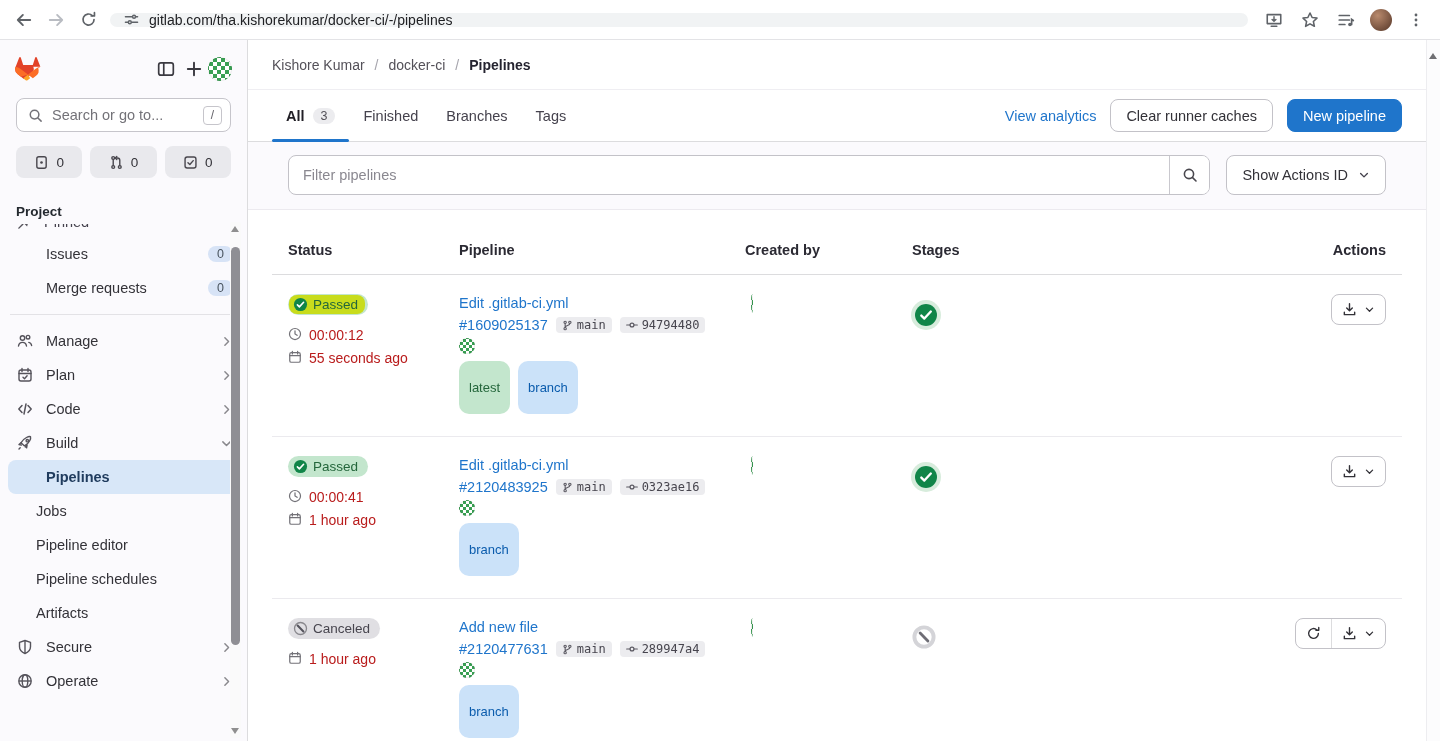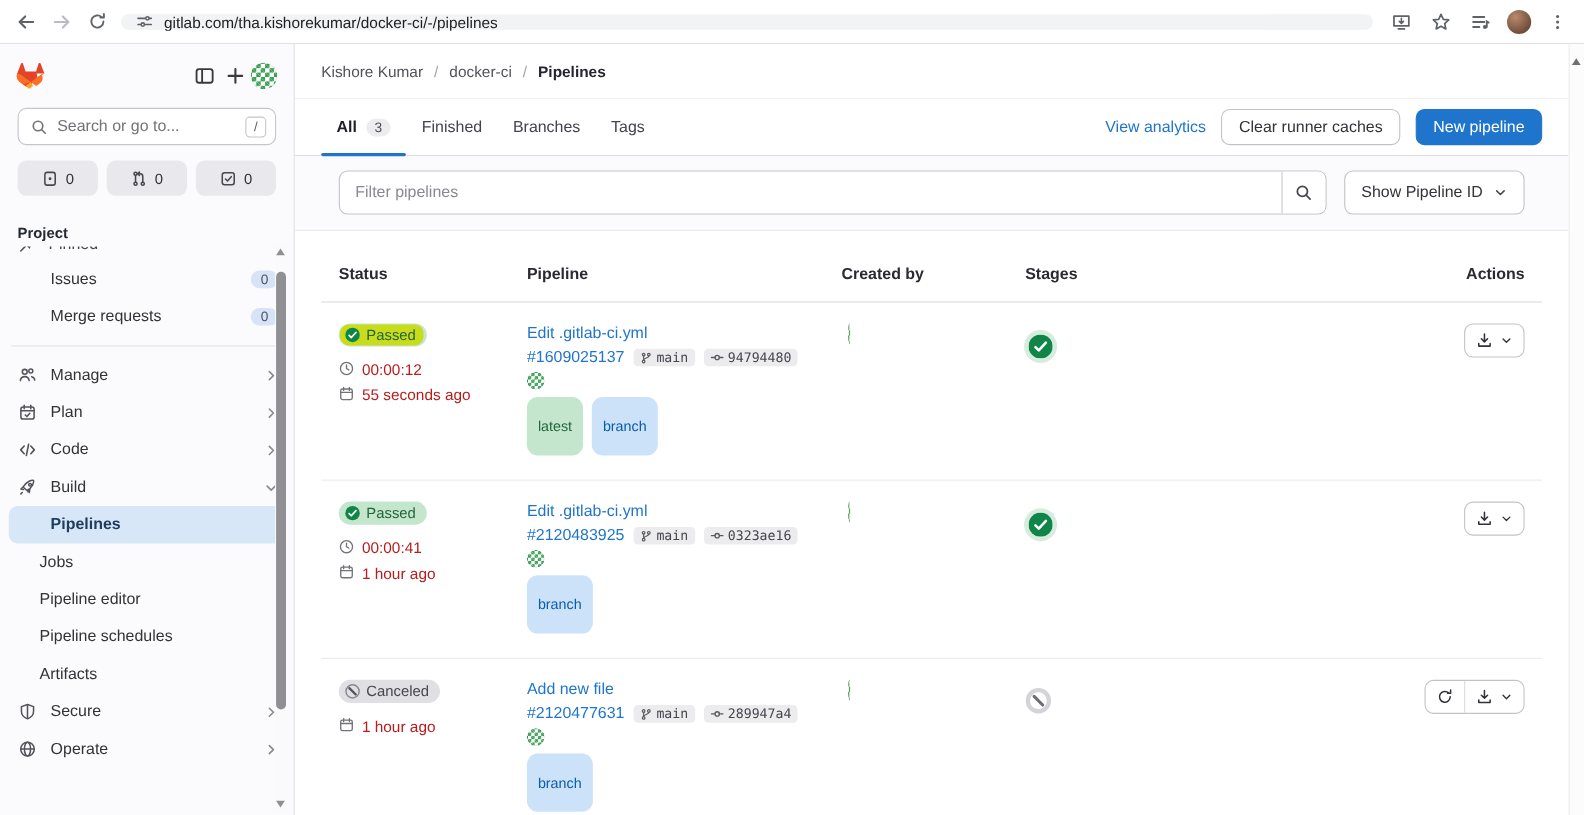--- a/index.html
+++ b/index.html
@@ -13,21 +13,21 @@
     color:#5f6368;border-radius:50%;cursor:pointer;flex-shrink:0}
   .nav-ic.disabled{color:#b9bcc2}
   .urlbar{flex:1;height:14px;margin:0 10px 0 6px;background:#f1f3f4;border-radius:14px;
     display:flex;align-items:center;gap:10px;padding:0 14px;color:#202124;font-size:14px;cursor:text}
   .url-txt{white-space:nowrap;overflow:hidden}
   .br-right{display:flex;align-items:center;gap:4px}
   .br-avatar{width:22px;height:22px;border-radius:50%;margin:0 4px;
     background:radial-gradient(circle at 35% 30%,#b98a6d,#6d4a38 75%);cursor:pointer}
   
   .app{display:flex;height:701px}
-  .sidebar{width:268px;flex-shrink:0;background:#fbfafd;border-right:1px solid #dcdcde;
+  .sidebar{width:248px;flex-shrink:0;background:#fbfafd;border-right:1px solid #dcdcde;
     position:relative;overflow:hidden}
   main{flex:1;position:relative;background:#fff;padding-right:14px;overflow:hidden}
   
   .sb-top{display:flex;align-items:center;padding:15px 15px 6px 15px}
   .sb-top .sp{margin-left:auto}
   .sb-iconbtn{color:#3a3940;display:flex;align-items:center;justify-content:center;
     width:28px;height:28px;cursor:pointer}
   .identicon{border-radius:50%;background-color:#fff;border:1px solid rgba(0,0,0,.08);
     background-image:linear-gradient(45deg,#39a053 25%,transparent 25%,transparent 75%,#39a053 75%),
       linear-gradient(45deg,#39a053 25%,transparent 25%,transparent 75%,#39a053 75%);flex-shrink:0}
@@ -443,21 +443,21 @@
       <div class="searchwrap">
         <input type="text" placeholder="Filter pipelines" style="">
         <div class="search-btn">
           <svg width="16" height="16" viewBox="0 0 16 16" fill="none" stroke="currentColor" stroke-width="1.6" stroke-linecap="round">
               <circle cx="7" cy="7" r="4.6"></circle>
               <path d="M10.6 10.6 14 14"></path>
             </svg>
         </div>
       </div>
       <div class="dropdown">
-        <span>Show Pipeline ID</span>
+        <span>Show Actions ID</span>
         <svg width="12" height="12" viewBox="0 0 16 16" fill="none" stroke="#45424d" stroke-width="1.8" stroke-linecap="round" stroke-linejoin="round">
             <path d="m3.5 6 4.5 4.5L12.5 6"></path>
           </svg>
       </div>
     </div>
 
     <div class="ptable">
       <div class="thead">
         <div>Status</div>
         <div>Pipeline</div>

